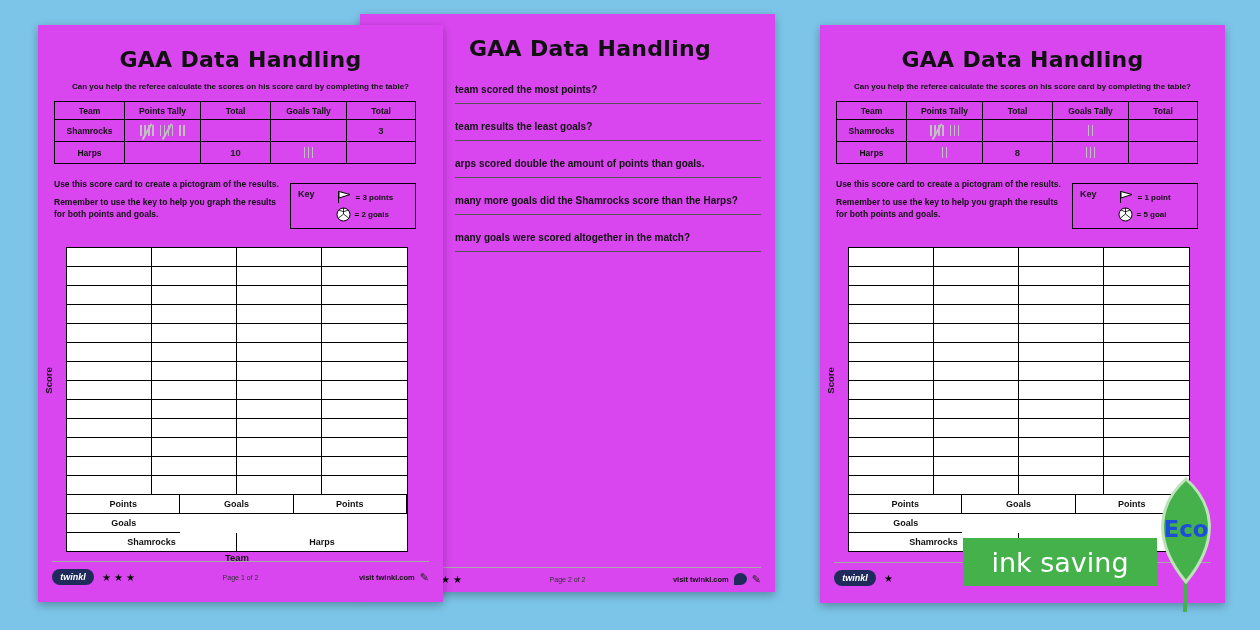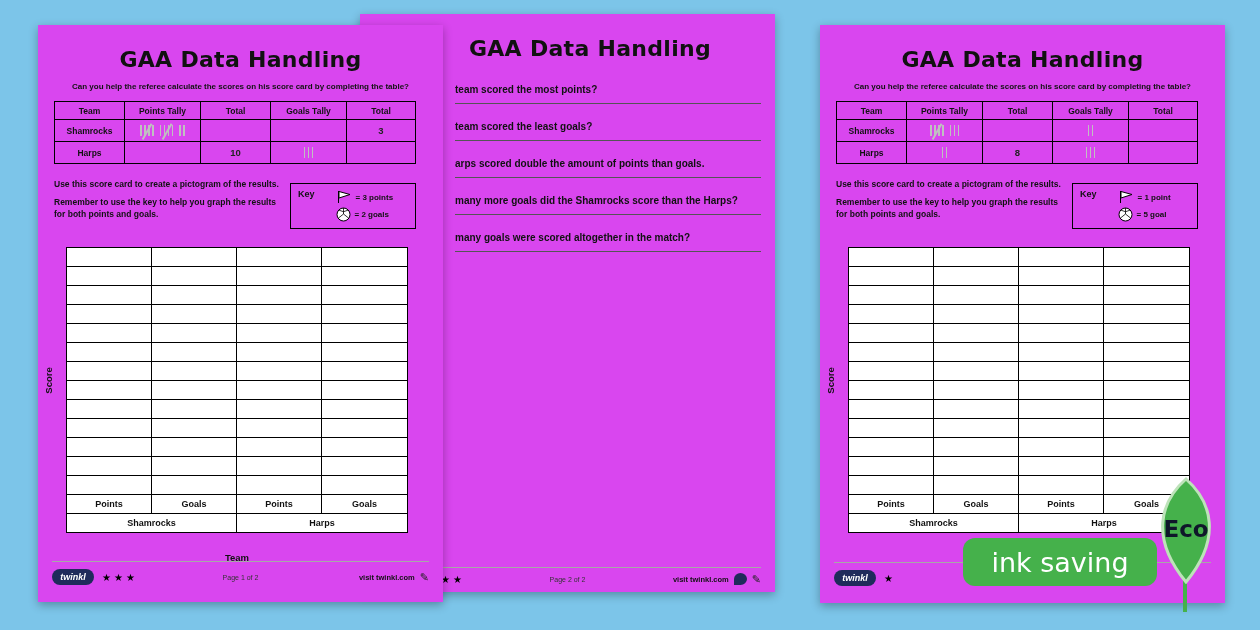--- a/index.html
+++ b/index.html
@@ -58,21 +58,21 @@
     border:1px solid #000; display:flex; gap:21px; padding:5px 7px;
   }
   .keylabel { font-size:9px; font-weight:bold; }
   .keyrows { display:flex; flex-direction:column; justify-content:space-around; flex:1; }
   .keyrow { display:flex; align-items:center; gap:4px; font-size:8px; font-weight:600; }
   
   .pictogrid { position:absolute; left:28px; top:222px; width:342px; border:1px solid #000; background:#fff; }
   .grid-cells { display:grid; grid-template-columns:repeat(4,1fr); }
   .gcell { height:19px; border-right:1px solid #000; border-bottom:1px solid #000; }
   .gcell:nth-child(4n) { border-right:none; }
-  .grid-labels { display:grid; grid-template-columns:repeat(4,1fr); }
+  .grid-labels { display:grid; grid-template-columns:repeat(3,1fr); }
   .grid-labels div {
     border-right:1px solid #000; border-bottom:1px solid #000;
     text-align:center; font-size:9px; font-weight:bold; padding:4px 0;
   }
   .grid-labels div:nth-child(4n) { border-right:none; }
   .grid-teams { display:grid; grid-template-columns:repeat(2,1fr); }
   .grid-teams div {
     border-right:1px solid #000; text-align:center;
     font-size:9px; font-weight:bold; padding:4px 0;
   }
@@ -108,40 +108,40 @@
   .pagenum {
     position:absolute; left:0; right:0; text-align:center;
     font-size:7px; color:#333;
   }
   .visit { margin-left:auto; font-size:7.5px; font-weight:bold; }
   .pencil { font-size:11px; margin-left:5px; color:#222; line-height:1; }
   .mini-mark { width:13px; height:12px; background:#1f2b5b; border-radius:50% 50% 50% 0; margin-left:5px; flex:none; }
   
   .ink-banner {
     position:absolute; left:963px; top:538px; width:194px; height:48px;
-    background:#45b14b; border-radius:12px; z-index:6;
+    background:#45b14b; border-radius:0; z-index:6;
     display:flex; align-items:center; justify-content:center;
     color:#fff; font-size:27px; font-family:"DejaVu Sans",sans-serif;
   }
   .eco-stem { position:absolute; left:1183px; top:560px; width:4px; height:52px; background:#45b14b; z-index:5; }
   .eco-leaf { position:absolute; left:1148px; top:476px; width:76px; height:112px; z-index:7; }
   .eco-leaf .leaf-text {
     position:absolute; left:0; right:0; top:40px; text-align:center;
-    color:#0f172a; font-size:23px; font-weight:bold; font-family:"DejaVu Sans",sans-serif;
+    color:#1d4ed8; font-size:23px; font-weight:bold; font-family:"DejaVu Sans",sans-serif;
   }
 </style>
 </head>
 <body>
 
 <div class="page" id="page-mid">
   <div class="ws-title">GAA Data Handling</div>
 
   <div class="q q1">team scored the most points?</div>
   <div class="qline l1"></div>
-  <div class="q q2">team scored the least goals?</div>
+  <div class="q q2">team results the least goals?</div>
   <div class="qline l2"></div>
   <div class="q q3">arps scored double the amount of points than goals.</div>
   <div class="qline l3"></div>
   <div class="q q4">many more goals did the Shamrocks score than the Harps?</div>
   <div class="qline l4"></div>
   <div class="q q5">many goals were scored altogether in the match?</div>
   <div class="qline l5"></div>
 
   <div class="footline"></div>
   <div class="foot">

